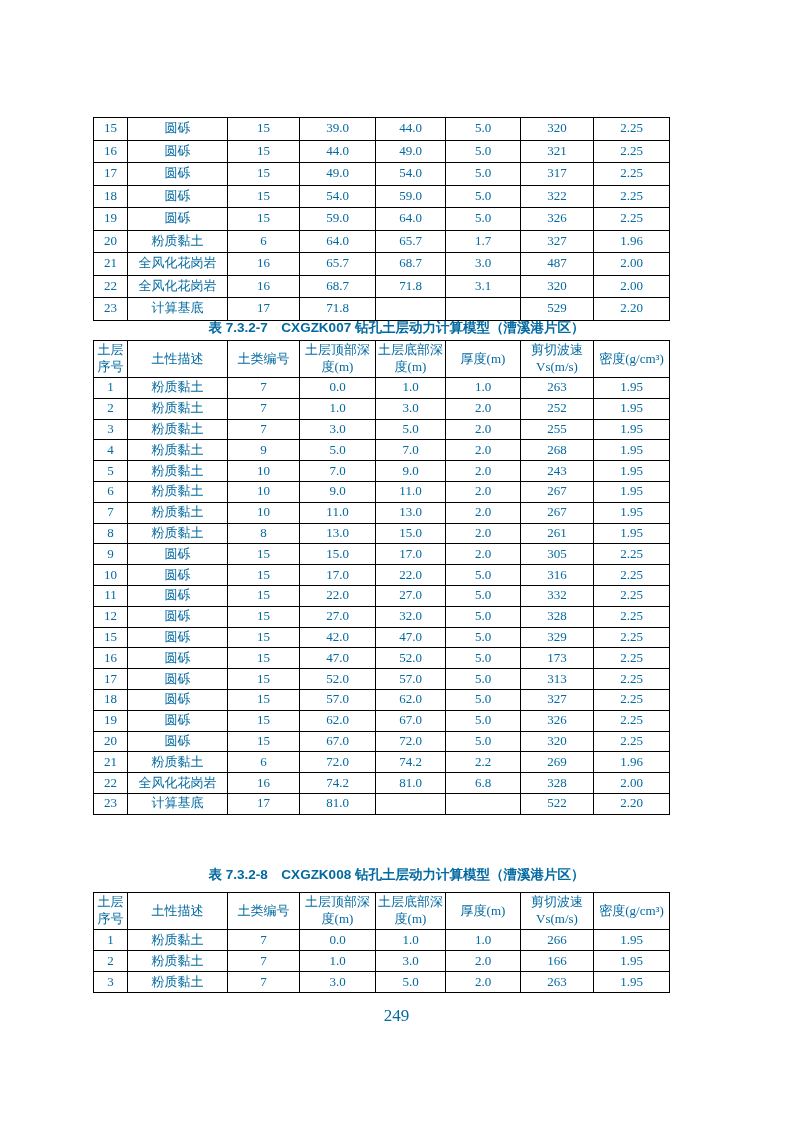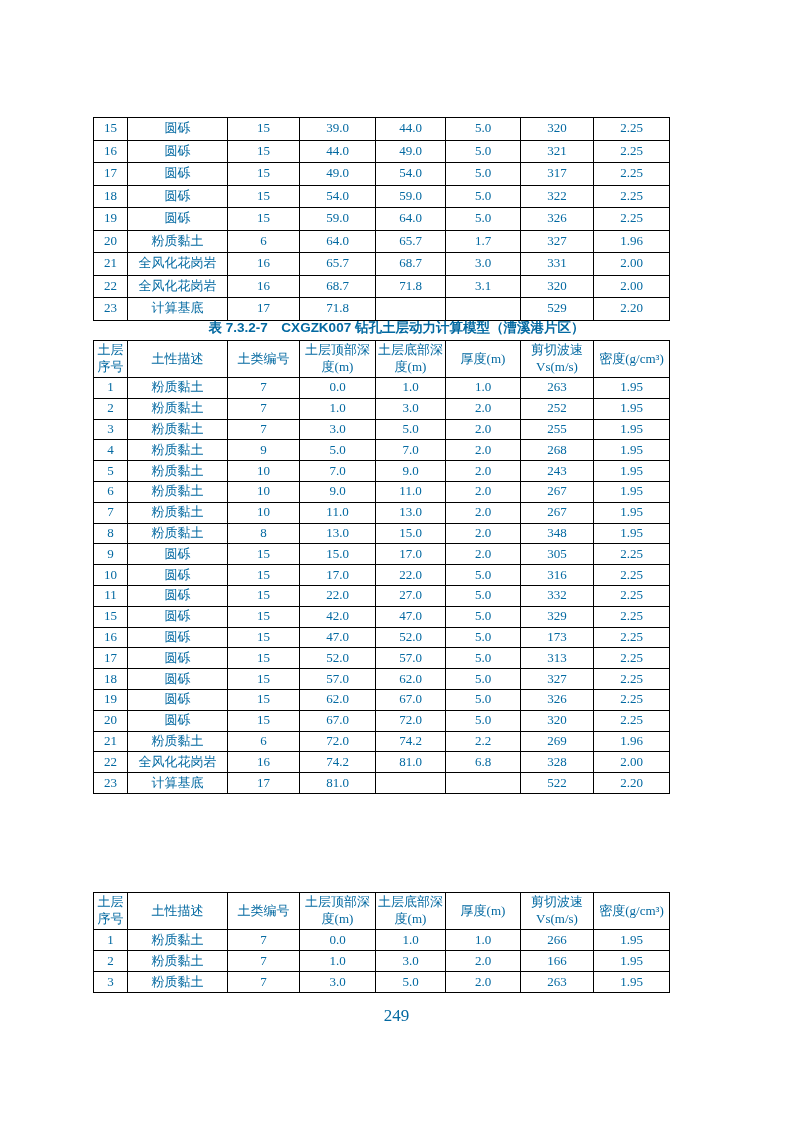--- a/index.html
+++ b/index.html
@@ -137,21 +137,21 @@
           <td>327</td>
           <td>1.96</td>
         </tr>
         <tr>
           <td>21</td>
           <td>全风化花岗岩</td>
           <td>16</td>
           <td>65.7</td>
           <td>68.7</td>
           <td>3.0</td>
-          <td>331</td>
+          <td>487</td>
           <td>2.00</td>
         </tr>
         <tr>
           <td>22</td>
           <td>全风化花岗岩</td>
           <td>16</td>
           <td>68.7</td>
           <td>71.8</td>
           <td>3.1</td>
           <td>320</td>
@@ -270,21 +270,21 @@
           <td>267</td>
           <td>1.95</td>
         </tr>
         <tr>
           <td>8</td>
           <td>粉质黏土</td>
           <td>8</td>
           <td>13.0</td>
           <td>15.0</td>
           <td>2.0</td>
-          <td>348</td>
+          <td>261</td>
           <td>1.95</td>
         </tr>
         <tr>
           <td>9</td>
           <td>圆砾</td>
           <td>15</td>
           <td>15.0</td>
           <td>17.0</td>
           <td>2.0</td>
           <td>305</td>
@@ -301,20 +301,30 @@
           <td>2.25</td>
         </tr>
         <tr>
           <td>11</td>
           <td>圆砾</td>
           <td>15</td>
           <td>22.0</td>
           <td>27.0</td>
           <td>5.0</td>
           <td>332</td>
+          <td>2.25</td>
+        </tr>
+        <tr>
+          <td>12</td>
+          <td>圆砾</td>
+          <td>15</td>
+          <td>27.0</td>
+          <td>32.0</td>
+          <td>5.0</td>
+          <td>328</td>
           <td>2.25</td>
         </tr>
         <tr>
           <td>15</td>
           <td>圆砾</td>
           <td>15</td>
           <td>42.0</td>
           <td>47.0</td>
           <td>5.0</td>
           <td>329</td>
@@ -396,20 +406,21 @@
           <td>17</td>
           <td>81.0</td>
           <td></td>
           <td></td>
           <td>522</td>
           <td>2.20</td>
         </tr>
       </tbody>
     </table>
 
+  <div class="table-title" id="title-7328">表 7.3.2-8　CXGZK008 钻孔土层动力计算模型（漕溪港片区）</div>
 
   <table class="soil" id="table-7328">
     <colgroup>
       <col style="width:34px">
         <col style="width:100px">
         <col style="width:72px">
         <col style="width:76px">
       <col style="width:70px">
         <col style="width:75px">
         <col style="width:73px">

